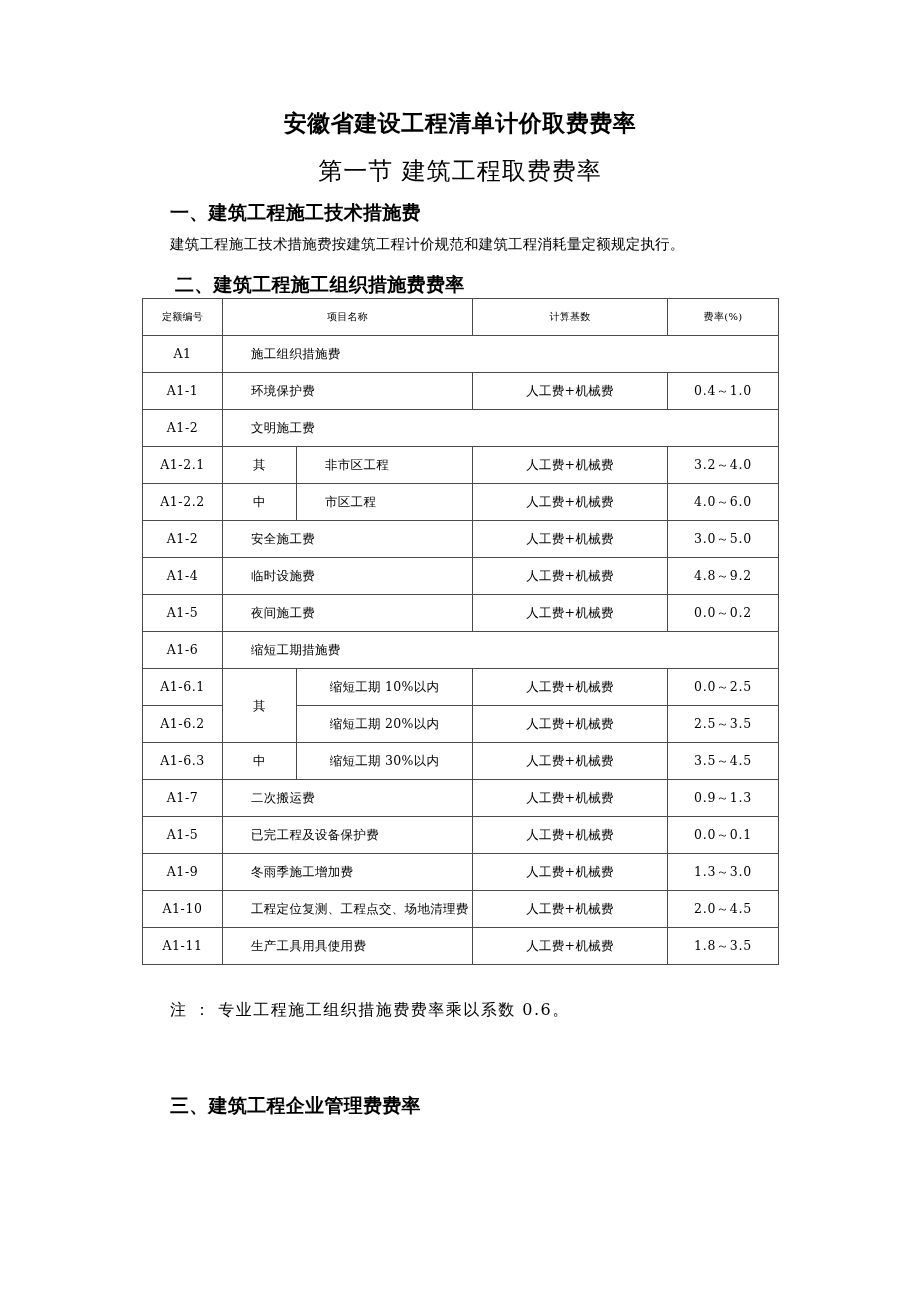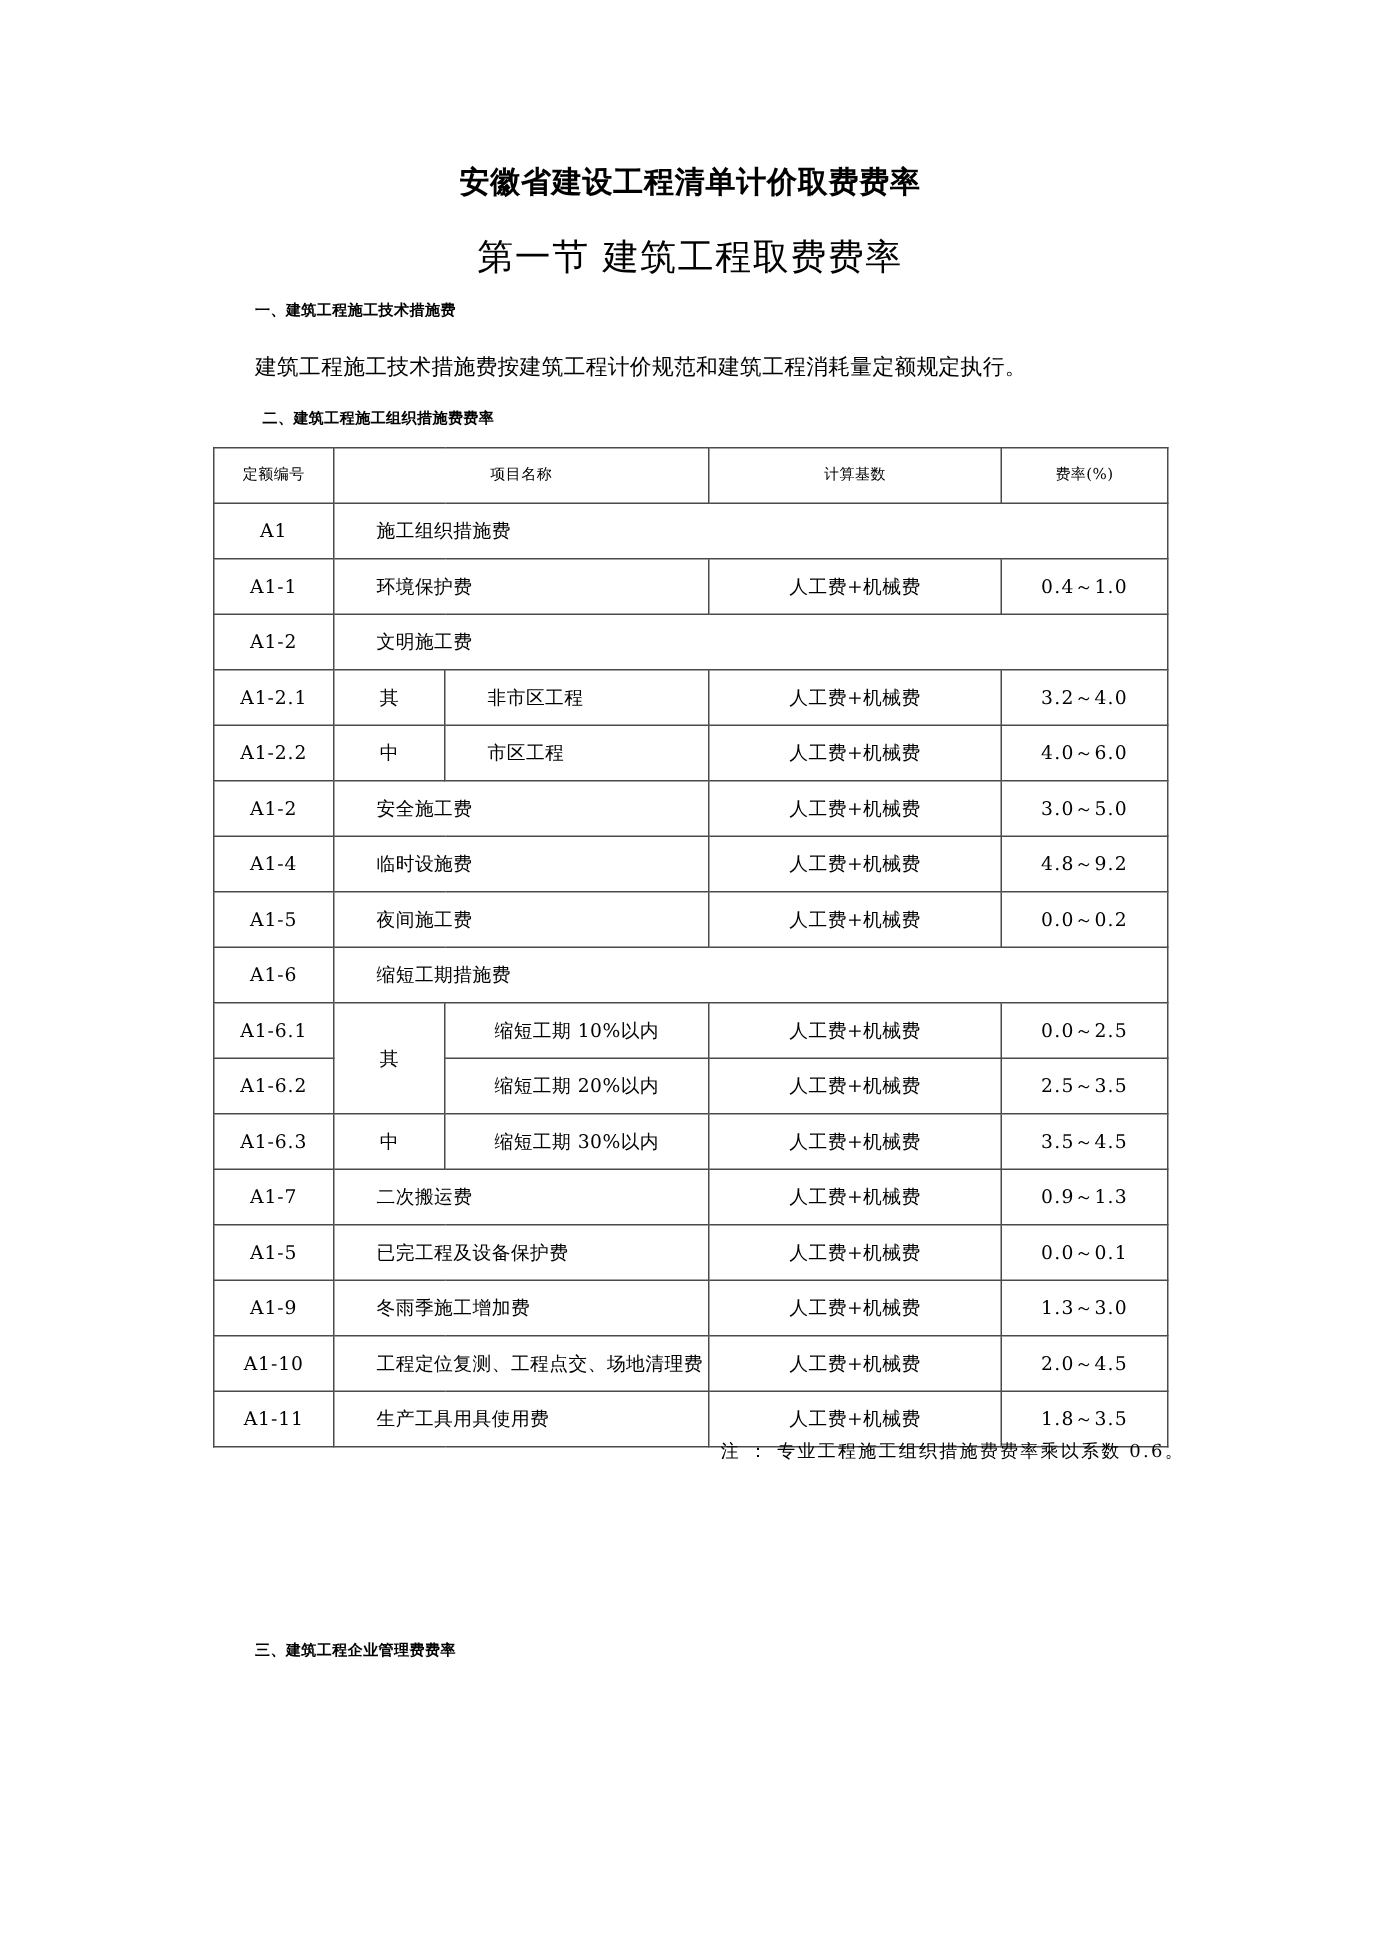--- a/index.html
+++ b/index.html
@@ -26,60 +26,60 @@
 
   
   .doc-title {
     position: absolute;
     left: 0;
     top: 108px;
     width: 920px;
     text-align: center;
     font-family: "DejaVu Sans", "Liberation Sans", sans-serif;
     font-weight: bold;
-    font-size: 20px;
+    font-size: 23px;
     letter-spacing: 0.5px;
   }
   .section-title {
     position: absolute;
     left: 0;
     top: 155px;
     width: 920px;
     text-align: center;
     font-size: 24px;
     letter-spacing: 1px;
   }
   .h2 {
     position: absolute;
     font-family: "DejaVu Sans", "Liberation Sans", sans-serif;
     font-weight: bold;
-    font-size: 10px;
+    font-size: 19px;
     letter-spacing: 0.3px;
     white-space: nowrap;
   }
   .h2-a { left: 170px; top: 200px; }
   .h2-b { left: 175px; top: 272px; }
   .h2-c { left: 170px; top: 1093px; }
 
   .para {
     position: absolute;
     left: 170px;
     top: 235px;
     font-size: 14.5px;
     letter-spacing: 0.2px;
     white-space: nowrap;
   }
 
   .note {
     position: absolute;
     left: 170px;
-    top: 959px;
+    top: 1000px;
     width: 620px;
-    text-align: right;
-    font-size: 12px;
+    text-align: left;
+    font-size: 16px;
     letter-spacing: 1.5px;
     white-space: nowrap;
   }
 
   
   table.grid {
     position: absolute;
     border-collapse: collapse;
     table-layout: fixed;
     font-size: 13px;

